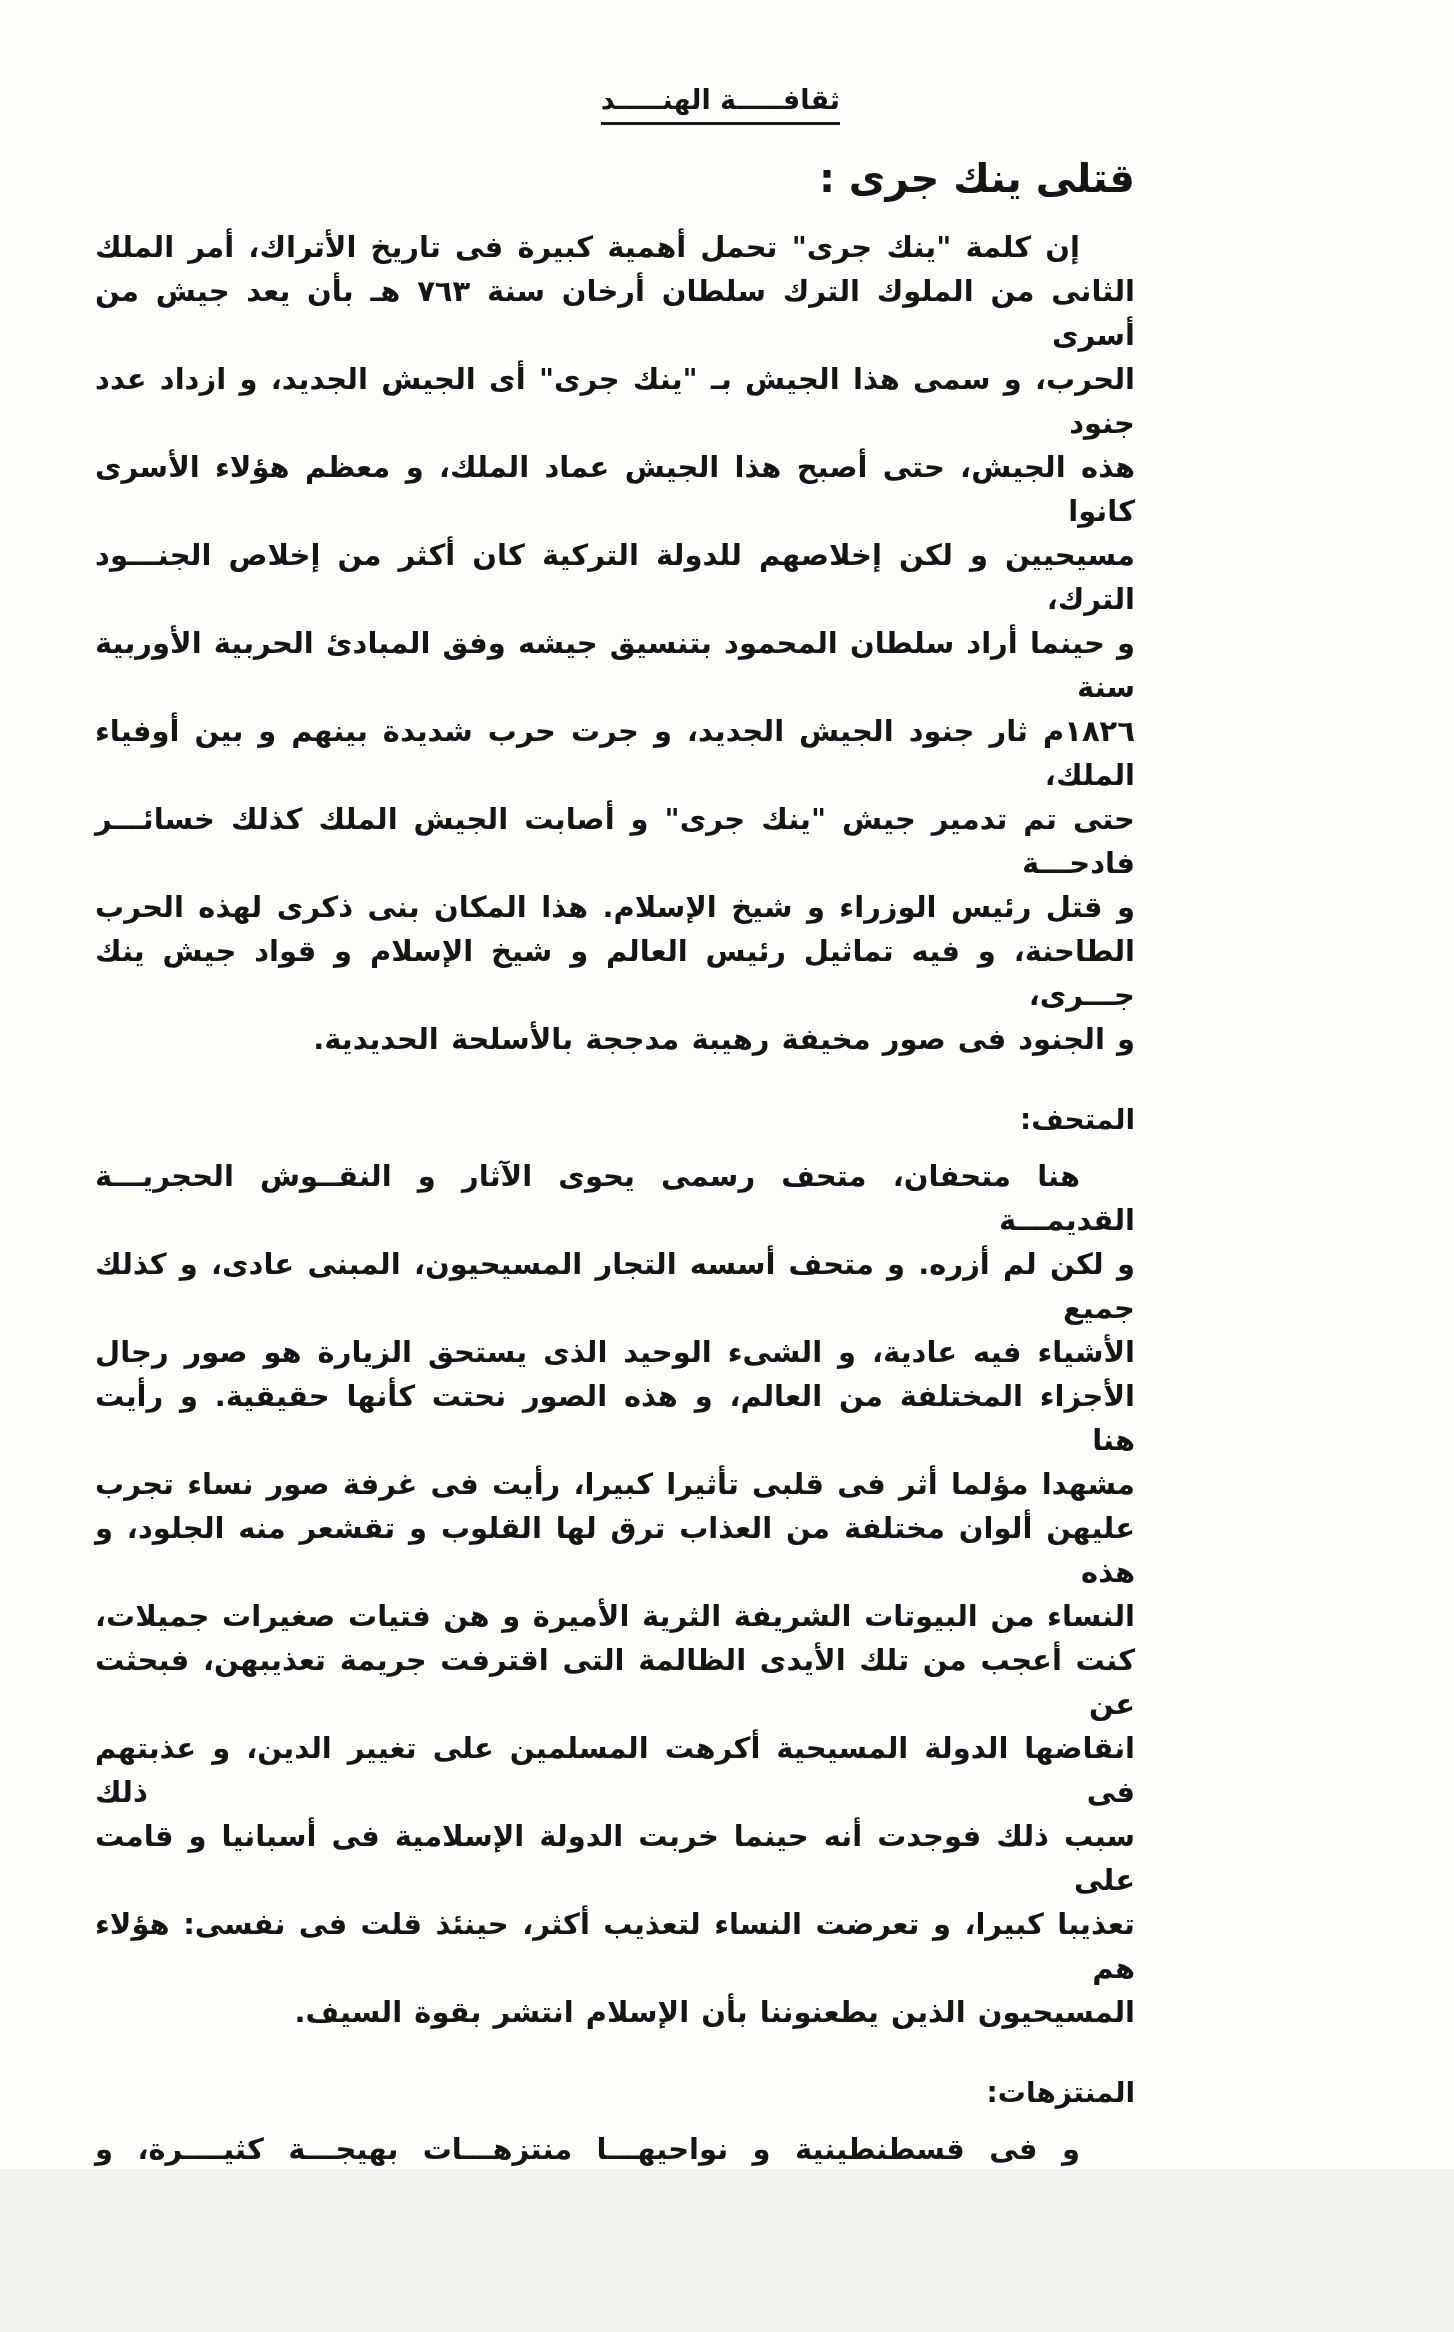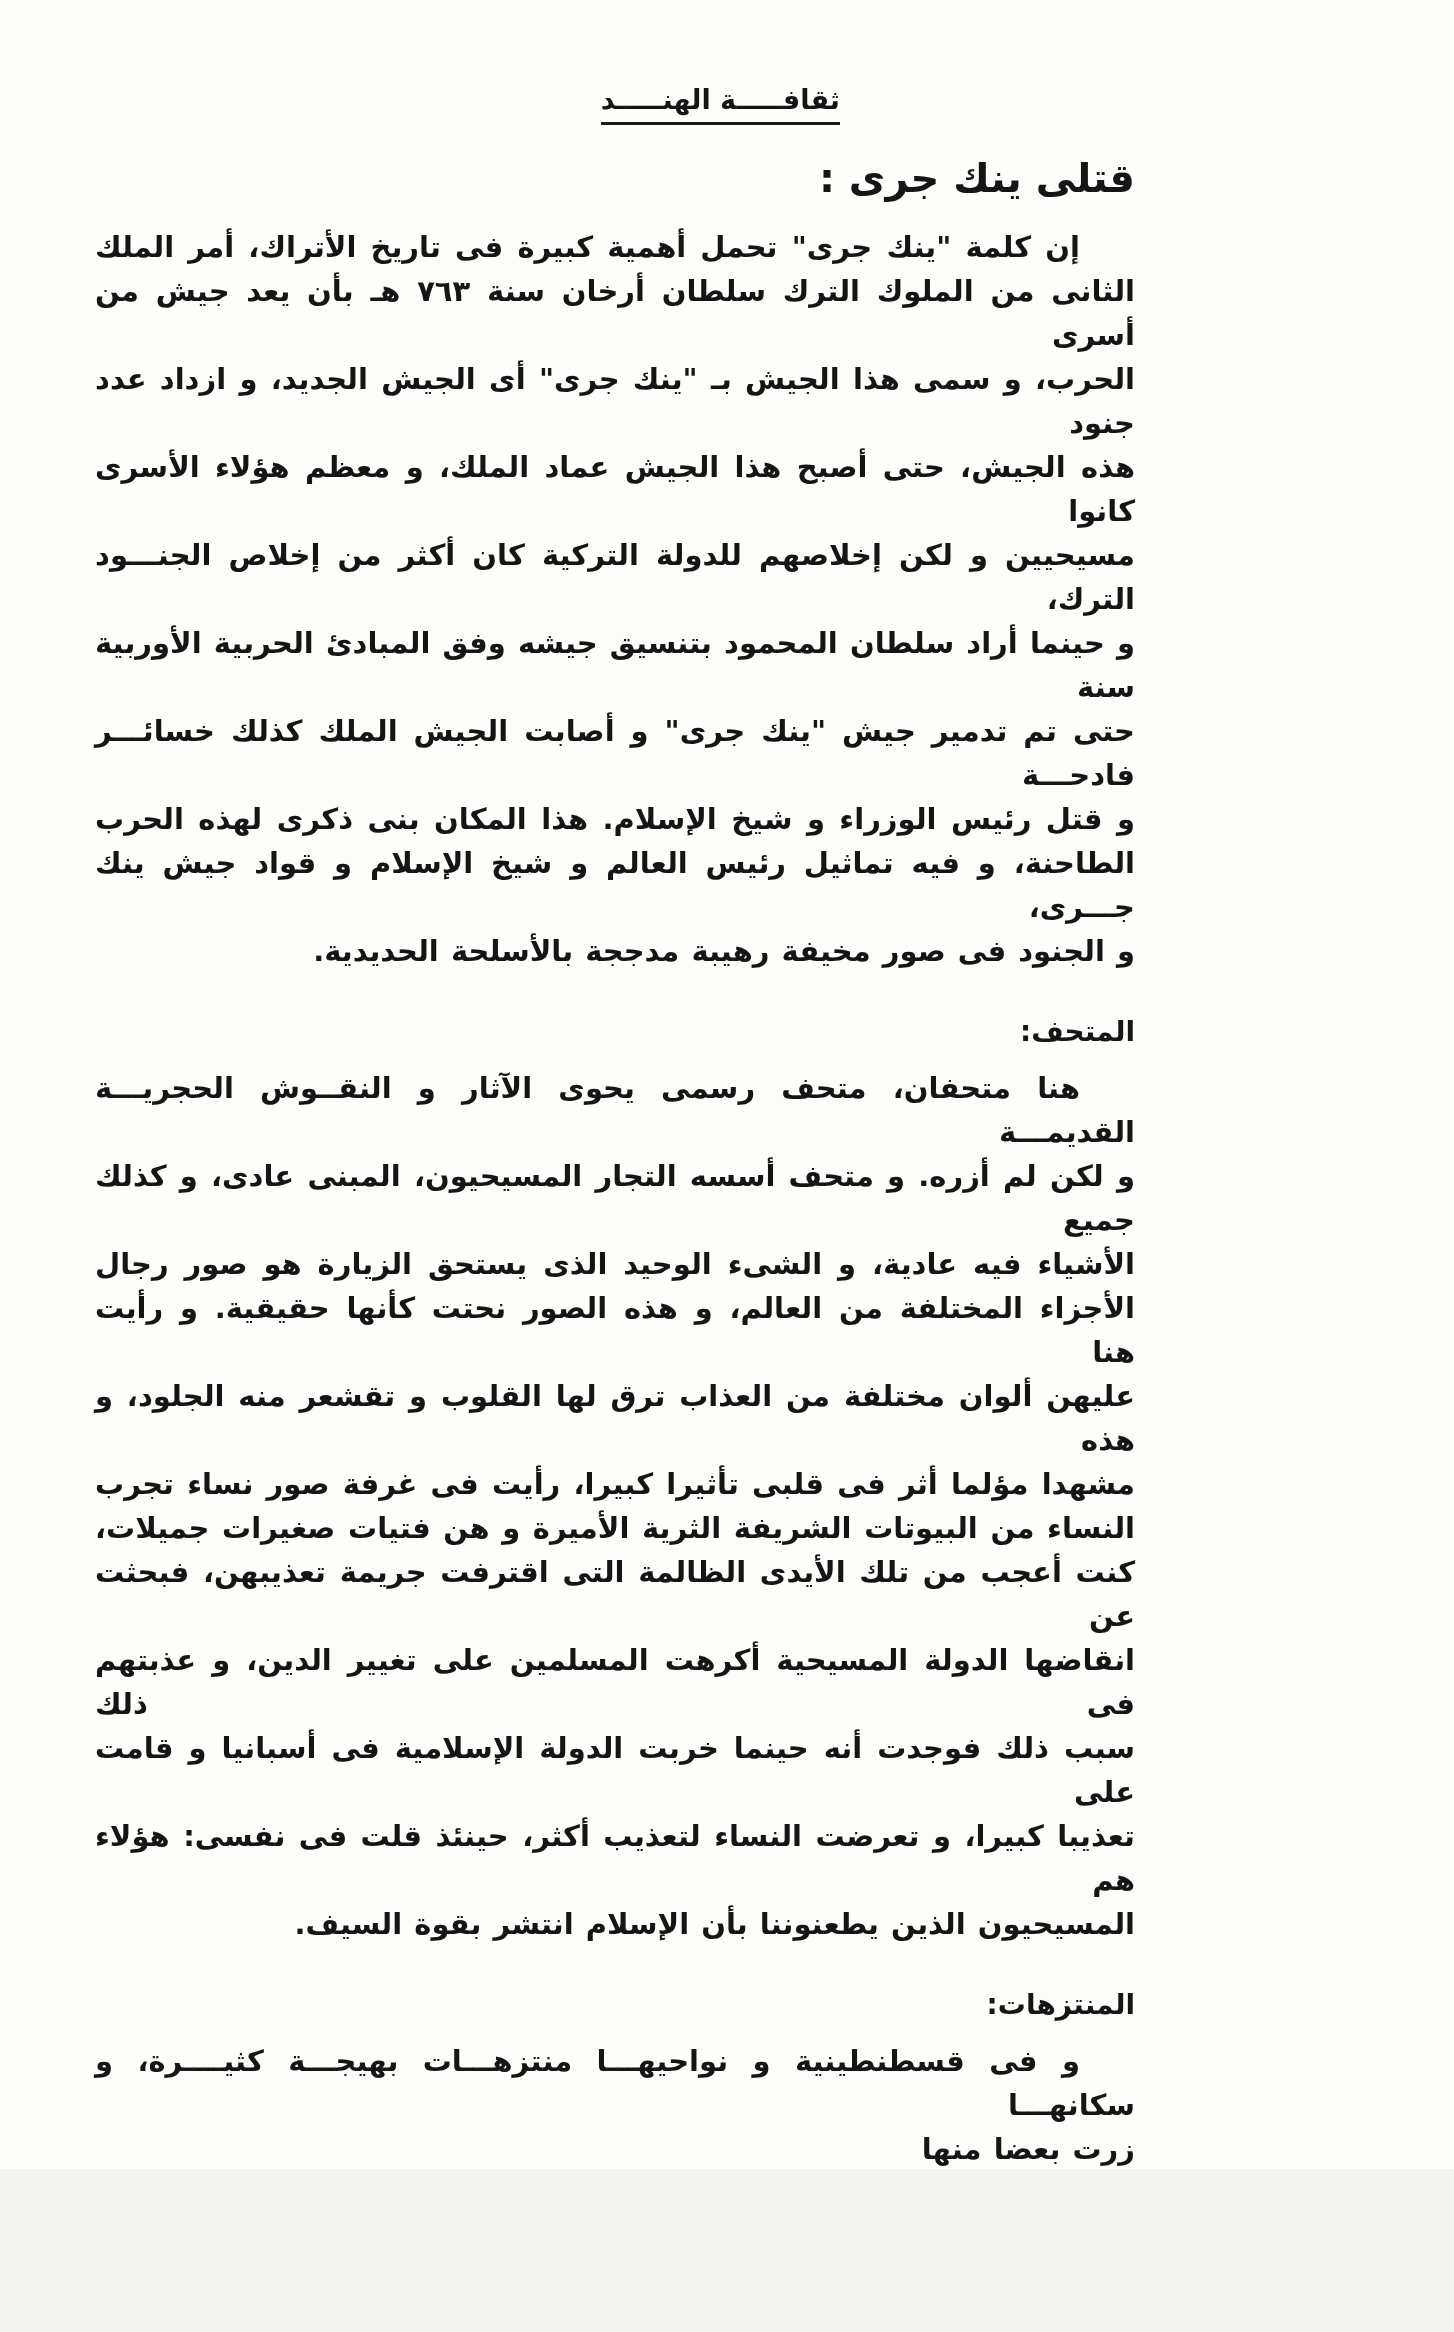--- a/index.html
+++ b/index.html
@@ -77,35 +77,36 @@
 
     <h1 class="chapter-title">قتلى ينك جرى :</h1>
 
     <div class="para">
       <div class="line ind">إن كلمة "ينك جرى" تحمل أهمية كبيرة فى تاريخ الأتراك، أمر الملك</div>
       <div class="line">الثانى من الملوك الترك سلطان أرخان سنة ٧٦٣ هـ بأن يعد جيش من أسرى</div>
       <div class="line">الحرب، و سمى هذا الجيش بـ "ينك جرى" أى الجيش الجديد، و ازداد عدد جنود</div>
       <div class="line">هذه الجيش، حتى أصبح هذا الجيش عماد الملك، و معظم هؤلاء الأسرى كانوا</div>
       <div class="line">مسيحيين و لكن إخلاصهم للدولة التركية كان أكثر من إخلاص الجنـــود الترك،</div>
       <div class="line">و حينما أراد سلطان المحمود بتنسيق جيشه وفق المبادئ الحربية الأوربية سنة</div>
+      <div class="line">١٨٢٦م ثار جنود الجيش الجديد، و جرت حرب شديدة بينهم و بين أوفياء الملك،</div>
       <div class="line">حتى تم تدمير جيش "ينك جرى" و أصابت الجيش الملك كذلك خسائـــر فادحـــة</div>
       <div class="line">و قتل رئيس الوزراء و شيخ الإسلام. هذا المكان بنى ذكرى لهذه الحرب</div>
       <div class="line">الطاحنة، و فيه تماثيل رئيس العالم و شيخ الإسلام و قواد جيش ينك جـــرى،</div>
       <div class="line last">و الجنود فى صور مخيفة رهيبة مدججة بالأسلحة الحديدية.</div>
     </div>
 
     <h2 class="section-heading">المتحف:</h2>
 
     <div class="para tight">
       <div class="line ind">هنا متحفان، متحف رسمى يحوى الآثار و النقــوش الحجريـــة القديمـــة</div>
       <div class="line">و لكن لم أزره. و متحف أسسه التجار المسيحيون، المبنى عادى، و كذلك جميع</div>
       <div class="line">الأشياء فيه عادية، و الشىء الوحيد الذى يستحق الزيارة هو صور رجال</div>
       <div class="line">الأجزاء المختلفة من العالم، و هذه الصور نحتت كأنها حقيقية. و رأيت هنا</div>
+      <div class="line">مشهدا مؤلما أثر فى قلبى تأثيرا كبيرا، رأيت فى غرفة صور نساء تجرب</div>
       <div class="line">عليهن ألوان مختلفة من العذاب ترق لها القلوب و تقشعر منه الجلود، و هذه</div>
-      <div class="line">مشهدا مؤلما أثر فى قلبى تأثيرا كبيرا، رأيت فى غرفة صور نساء تجرب</div>
       <div class="line">النساء من البيوتات الشريفة الثرية الأميرة و هن فتيات صغيرات جميلات،</div>
       <div class="line">كنت أعجب من تلك الأيدى الظالمة التى اقترفت جريمة تعذيبهن، فبحثت عن</div>
       <div class="line">انقاضها الدولة المسيحية أكرهت المسلمين على تغيير الدين، و عذبتهم فى ذلك</div>
       <div class="line">سبب ذلك فوجدت أنه حينما خربت الدولة الإسلامية فى أسبانيا و قامت على</div>
       <div class="line">تعذيبا كبيرا، و تعرضت النساء لتعذيب أكثر، حينئذ قلت فى نفسى: هؤلاء هم</div>
       <div class="line last">المسيحيون الذين يطعنوننا بأن الإسلام انتشر بقوة السيف.</div>
     </div>
 
     <h2 class="section-heading">المنتزهات:</h2>
 

